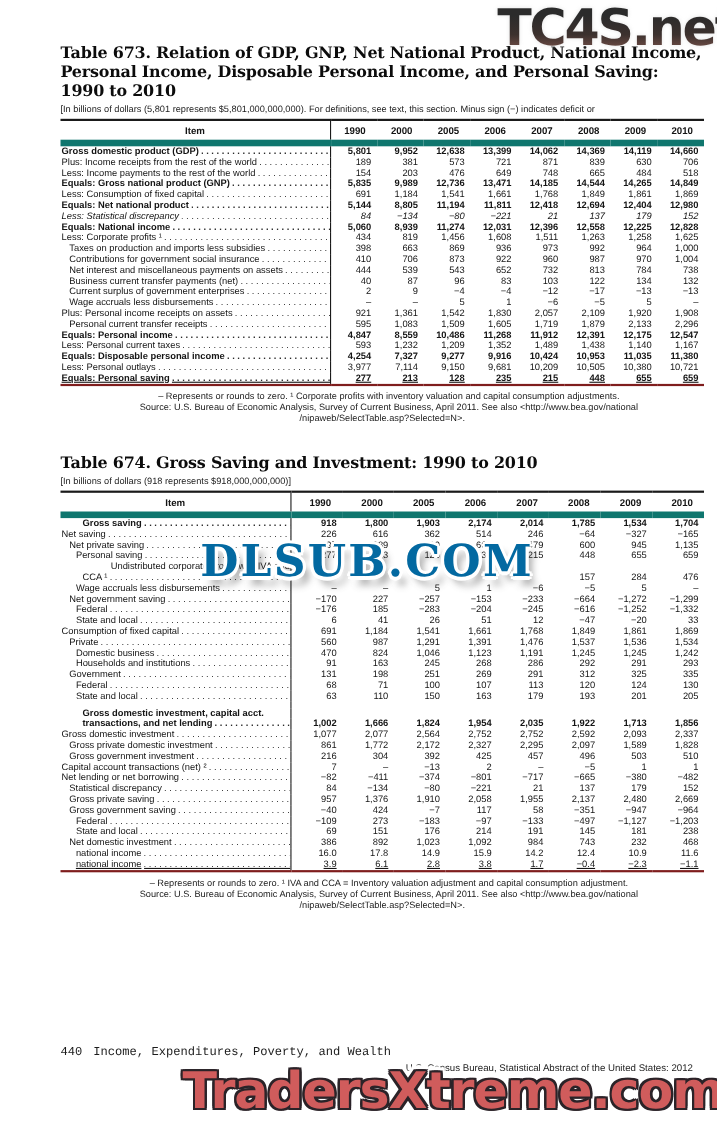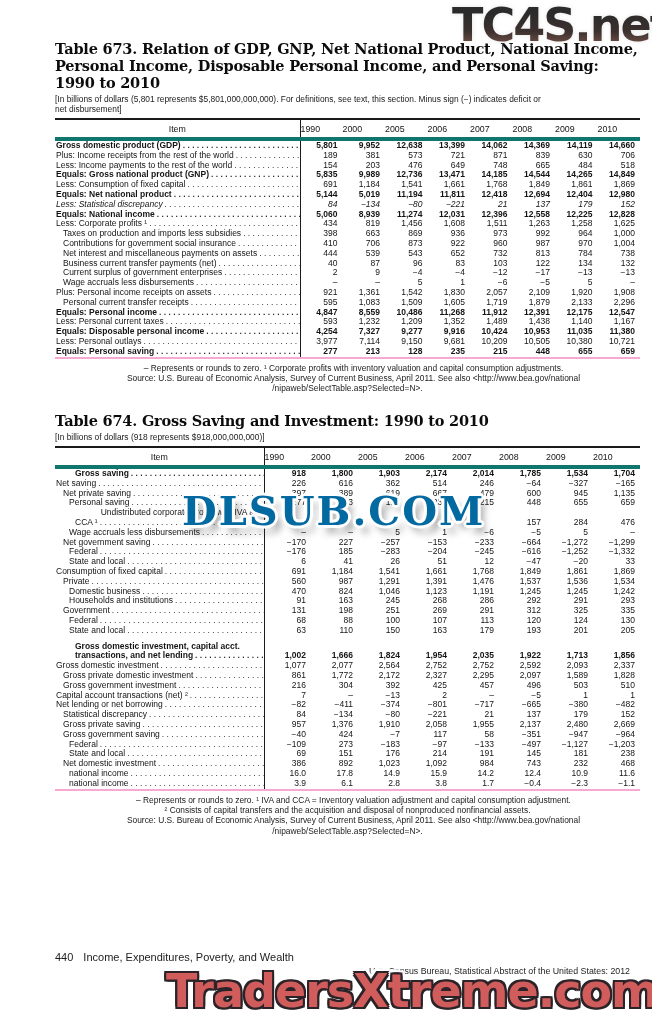--- a/index.html
+++ b/index.html
@@ -5,39 +5,39 @@
   html,body{margin:0;padding:0;background:#e8e8e8;}
   .page{position:relative;width:652px;height:1024px;background:#ffffff;overflow:hidden;
         font-family:"Liberation Sans",sans-serif;color:#141414;}
   .tblock{position:absolute;left:55px;width:585px;}
   #block673{top:40px;}
   #block674{top:412px;}
   .t-title{font-family:"DejaVu Serif",serif;font-weight:700;font-size:14.5px;line-height:17px;
            letter-spacing:-0.2px;color:#0c0c0c;}
   .t-note{font-size:8.4px;line-height:10px;margin-top:3px;color:#1a1a1a;}
   table{border-collapse:collapse;table-layout:fixed;width:585px;margin-top:4px;}
-  thead th{font-weight:400;font-size:8.8px;color:#141414;border-top:2px solid #1a1a1a;
-           border-bottom:4px solid #0f766e;height:17px;vertical-align:middle;padding:0;}
+  thead th{font-weight:700;font-size:8.8px;color:#141414;border-top:2px solid #1a1a1a;
+           border-bottom:6px solid #0f766e;height:17px;vertical-align:middle;padding:0;}
   th.th-item{text-align:center;}
-  th.th-year{text-align:left;padding-right:10px;margin-top:16px;}
-  tbody tr:last-child td{border-bottom:2px solid #f9a8d4;}
+  th.th-year{text-align:right;padding-right:10px;margin-top:16px;}
+  tbody tr:last-child td{border-bottom:2px solid #7f1d1d;text-decoration:underline;}
   td{font-size:8.5px;line-height:9.8px;height:9.8px;padding:0;vertical-align:bottom;}
   td.lbl-cell{overflow:hidden;}
   .lblwrap{display:flex;align-items:baseline;white-space:nowrap;overflow:hidden;}
   .lbl{white-space:nowrap;}
   .dots{flex:1;overflow:hidden;white-space:nowrap;margin-left:2px;color:#2a2a2a;}
   td.num{text-align:right;padding-right:5px;}
   td.first,th.first{border-left:1px solid #1a1a1a;}
   tr.bold td{font-weight:700;}
   tr.italic td{font-style:italic;}
   tr.spacer td{height:6px;line-height:6px;font-size:1px;}
   .ind0{padding-left:1px;} .ind1{padding-left:8px;} .ind2{padding-left:14px;justify-content:flex-end;} .ind3{padding-left:20px;}
   .fn{font-size:8.4px;line-height:10.4px;margin-top:4px;color:#1a1a1a;text-align:center;}
   .fn .ind{text-indent:12px;}
-  .pg-line{position:absolute;left:55px;top:951px;font-size:11px;color:#1c1c1c;}
+  .pg-line{position:absolute;left:55px;top:951px;font-size:11px;color:#1c1c1c;font-family:Liberation Mono, monospace;}
   .pg-line .sec{margin-left:10px;}
   .src-line{position:absolute;right:22px;top:966px;font-size:8.8px;color:#1c1c1c;}
   .wm-top{position:absolute;left:452px;top:-2px;font-family:"DejaVu Sans",sans-serif;font-weight:700;
           font-size:46px;letter-spacing:-2px;white-space:nowrap;
           background:linear-gradient(180deg,#2b2b2b 30%,#3c312e 62%,#7c544c 92%,#8a6058 100%);
           -webkit-background-clip:text;background-clip:text;color:transparent;
           filter:drop-shadow(0 0 2px rgba(225,225,225,0.9));z-index:6;}
   .wm-mid{position:absolute;left:182px;top:487px;font-family:"DejaVu Serif",serif;font-weight:700;
           font-size:40px;letter-spacing:2px;color:#0369a1;white-space:nowrap;z-index:6;
           text-shadow:-2px -2px 0 #fff,2px -2px 0 #fff,-2px 2px 0 #fff,2px 2px 0 #fff,
@@ -58,21 +58,20 @@
   <div class="wm-top">TC4S.net</div>
 
   <div class="tblock" id="block673">
     <div class="t-title">
       <div>Table 673. Relation of GDP, GNP, Net National Product, National Income,</div>
       <div>Personal Income, Disposable Personal Income, and Personal Saving:</div>
       <div>1990 to 2010</div>
     </div>
     <div class="t-note">
       <div>[In billions of dollars (5,801 represents $5,801,000,000,000). For definitions, see text, this section. Minus sign (−) indicates deficit or</div>
-      <div>net disbursement]</div>
     </div>
     <table>
       <colgroup>
         <col style="width:245px">
         <col span="8" style="width:42.5px">
       </colgroup>
       <thead id="thead673">
           <tr>
             <th class="th-item">Item</th>
             <th class="th-year first">1990</th>
@@ -167,21 +166,21 @@
             <td class="num">1,869</td>
           </tr>
           <tr class="bold">
             <td class="lbl-cell">
               <div class="lblwrap ind0">
                 <span class="lbl">Equals: Net national product</span>
                 <span class="dots">. . . . . . . . . . . . . . . . . . . . . . . . . . . . . . . . . . . . . . . . . . . . . . . . . . . . . . . . . . . . . . . . . . . . . . . . . . . . . . . . . . . . . . . . . . </span>
               </div>
             </td>
             <td class="num first">5,144</td>
-            <td class="num">5,019</td>
+            <td class="num">8,805</td>
             <td class="num">11,194</td>
             <td class="num">11,811</td>
             <td class="num">12,418</td>
             <td class="num">12,694</td>
             <td class="num">12,404</td>
             <td class="num">12,980</td>
           </tr>
           <tr class="italic">
             <td class="lbl-cell">
               <div class="lblwrap ind0">
@@ -713,21 +712,21 @@
             <td class="num">335</td>
           </tr>
           <tr class="">
             <td class="lbl-cell">
               <div class="lblwrap ind2">
                 <span class="lbl">Federal</span>
                 <span class="dots">. . . . . . . . . . . . . . . . . . . . . . . . . . . . . . . . . . . . . . . . . . . . . . . . . . . . . . . . . . . . . . . . . . . . . . . . . . . . . . . . . . . . . . . . . . </span>
               </div>
             </td>
             <td class="num first">68</td>
-            <td class="num">88</td>
+            <td class="num">71</td>
             <td class="num">100</td>
             <td class="num">107</td>
             <td class="num">113</td>
             <td class="num">120</td>
             <td class="num">124</td>
             <td class="num">130</td>
           </tr>
           <tr class="">
             <td class="lbl-cell">
               <div class="lblwrap ind2">
@@ -991,21 +990,20 @@
             <td class="num">3.8</td>
             <td class="num">1.7</td>
             <td class="num">−0.4</td>
             <td class="num">−2.3</td>
             <td class="num">−1.1</td>
           </tr>
         </tbody>
     </table>
     <div class="fn">
       <div class="ind">– Represents or rounds to zero. ¹ IVA and CCA = Inventory valuation adjustment and capital consumption adjustment.</div>
-      <div>² Consists of capital transfers and the acquisition and disposal of nonproduced nonfinancial assets.</div>
       <div class="ind">Source: U.S. Bureau of Economic Analysis, Survey of Current Business, April 2011. See also &lt;http://www.bea.gov/national</div>
       <div>/nipaweb/SelectTable.asp?Selected=N&gt;.</div>
     </div>
   </div>
 
   <div class="wm-mid">DLSUB.COM</div>
 
   <div class="pg-line">
     <span>440</span><span class="sec">Income, Expenditures, Poverty, and Wealth</span>
   </div>

